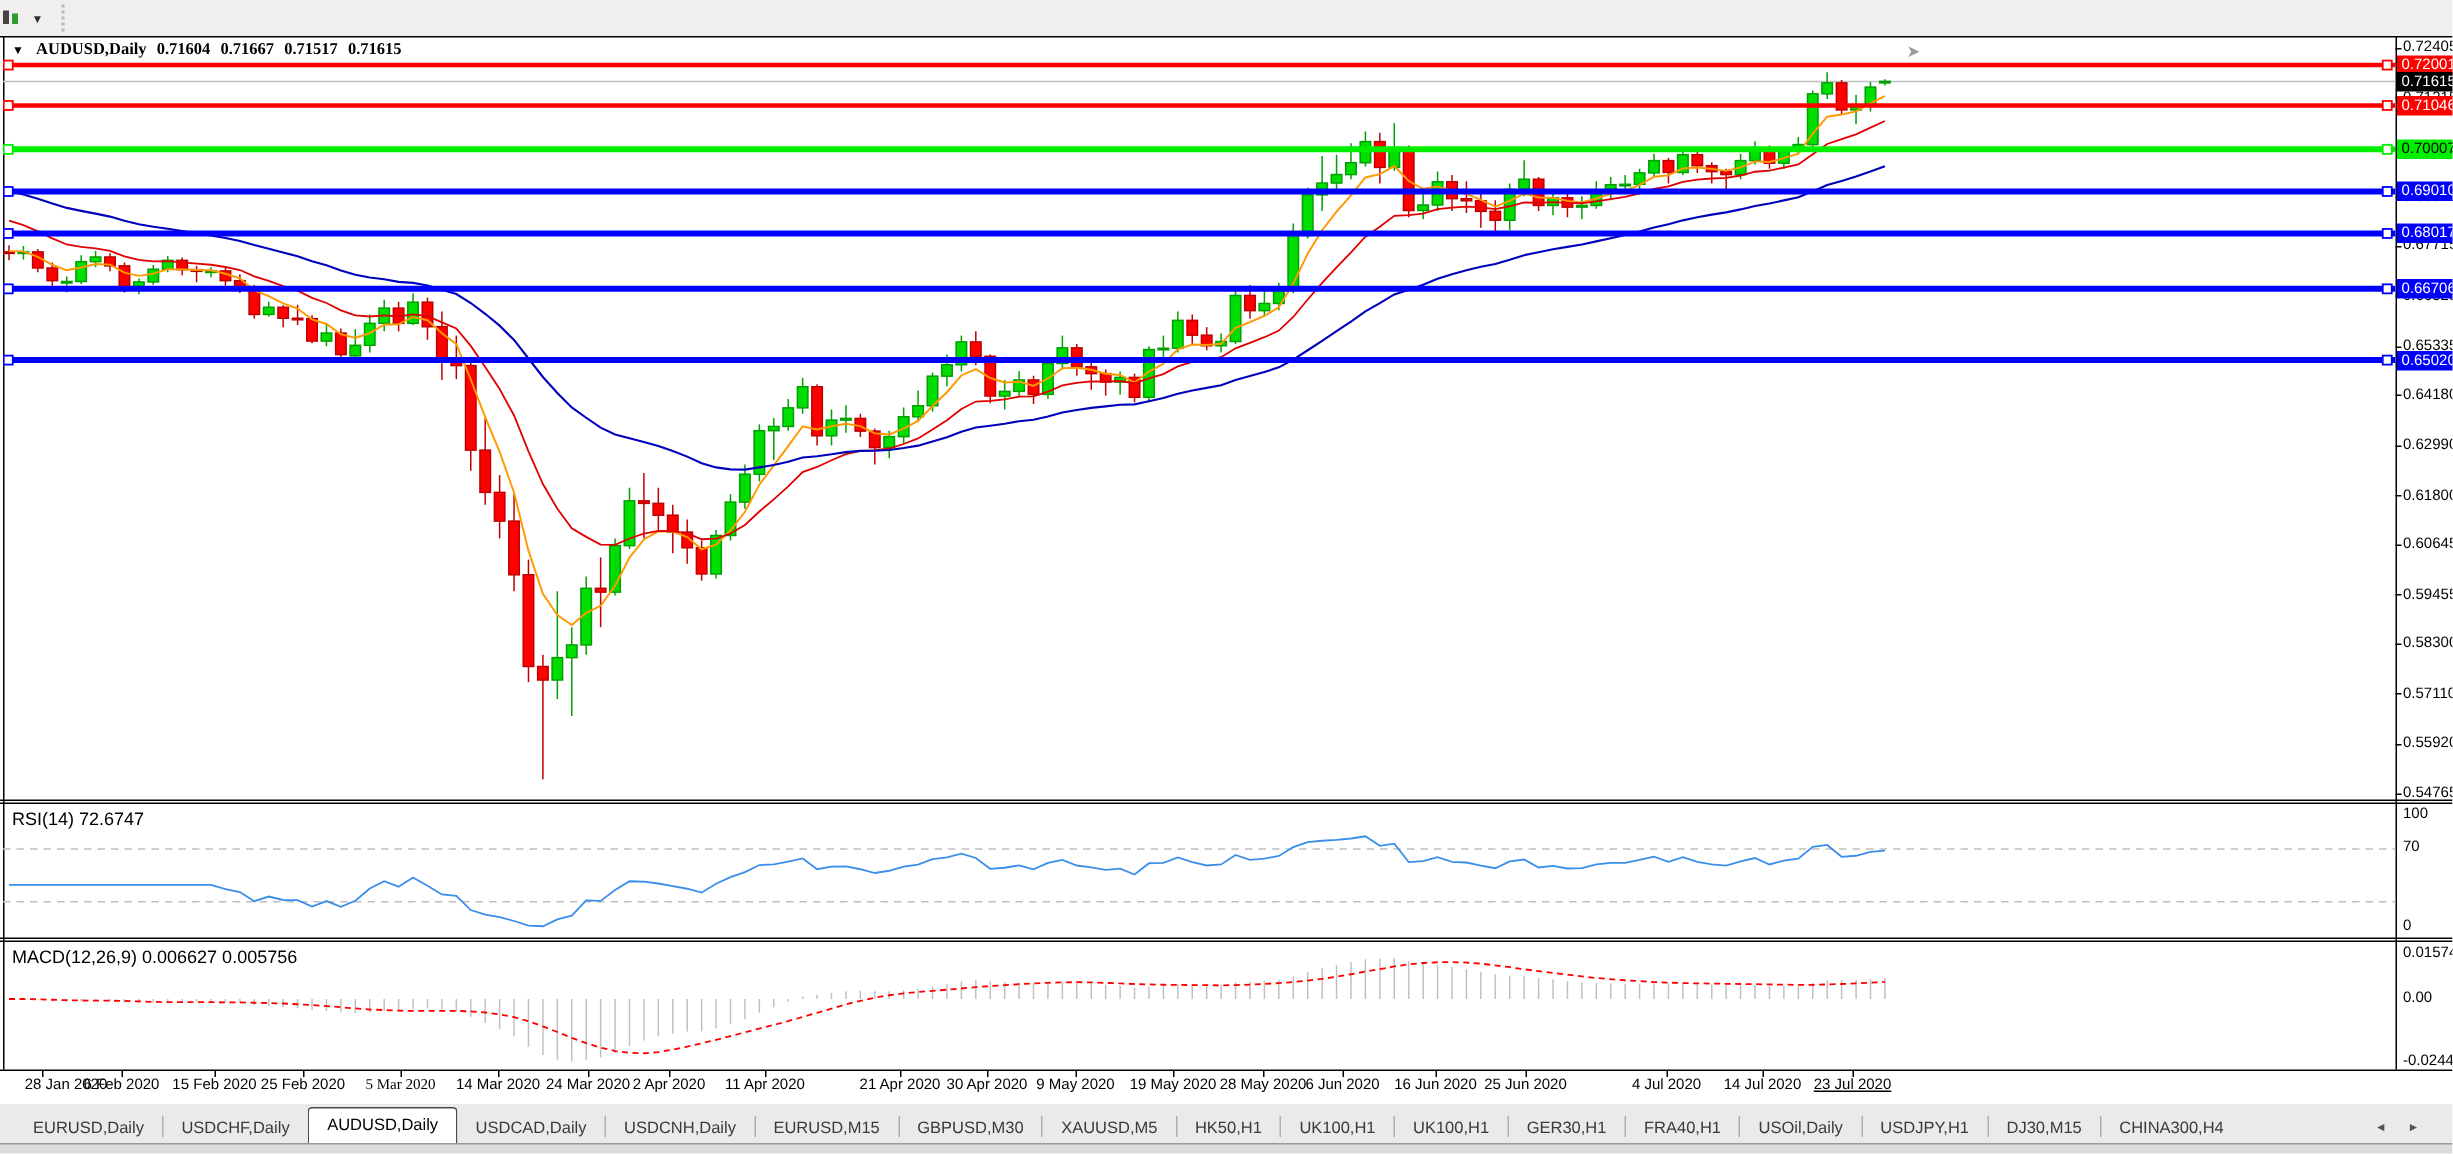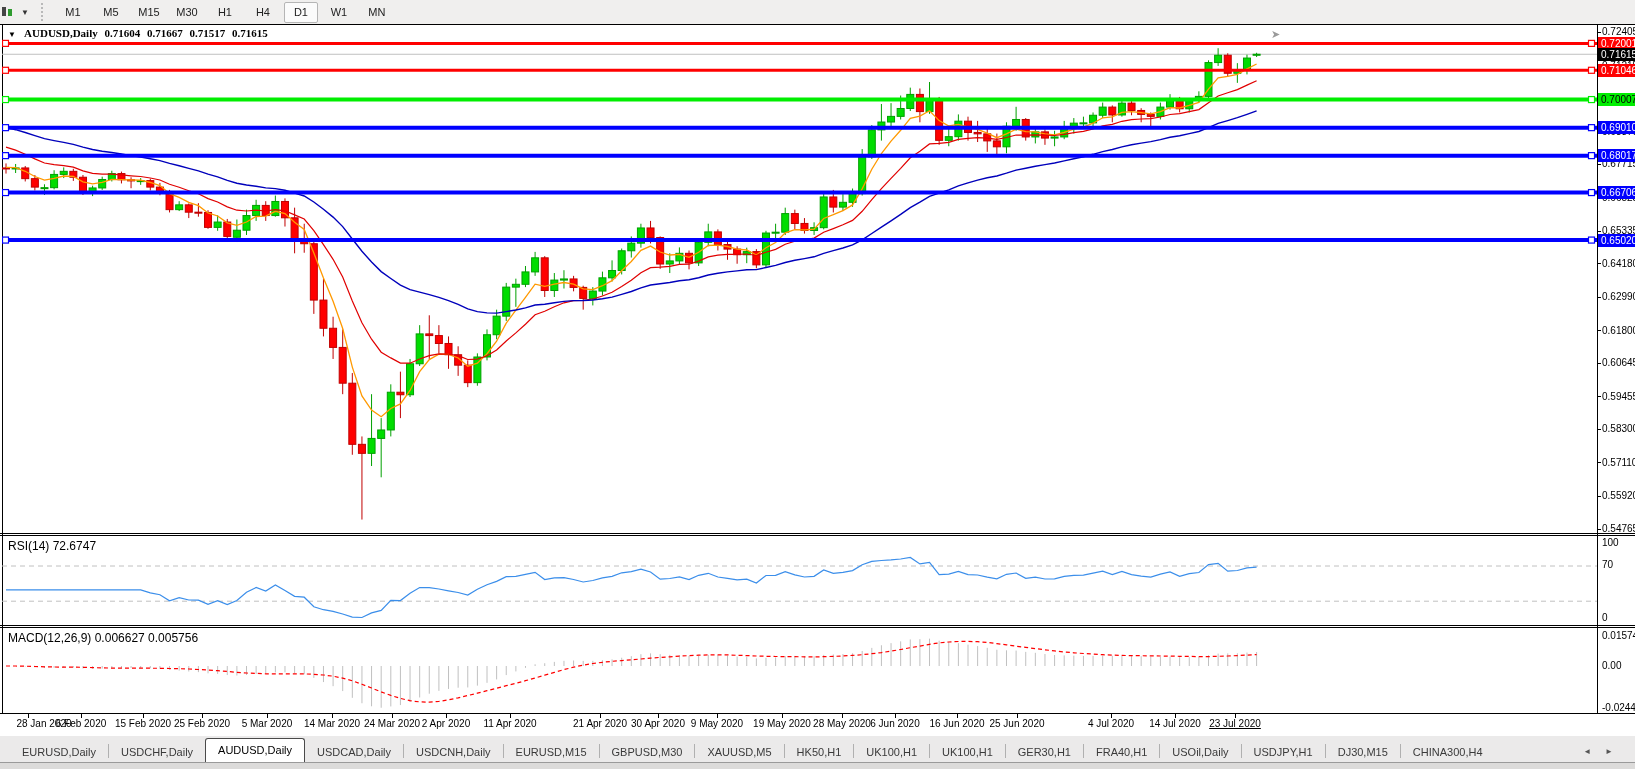--- a/index.html
+++ b/index.html
@@ -46,31 +46,20 @@
 </head>
 <body>
 
 <div id="toolbar">
   <div id="tool-icon">
       <div class="b1"></div>
       <div class="b2"></div>
     </div>
   <div class="caret">▼</div>
   <div id="grip"></div>
-  <div id="tf-buttons" style="display: flex;">
-      <div class="tfbtn">M1</div>
-      <div class="tfbtn">M5</div>
-      <div class="tfbtn">M15</div>
-      <div class="tfbtn">M30</div>
-      <div class="tfbtn">H1</div>
-      <div class="tfbtn">H4</div>
-      <div class="tfbtn active">D1</div>
-      <div class="tfbtn">W1</div>
-      <div class="tfbtn">MN</div>
-    </div>
 </div>
 
 <svg id="main-svg" style="left:2px;top:24px;z-index:10" width="1595" height="509">
     <line x1="0" y1="30.257936507936563" x2="1595" y2="30.257936507936563" stroke="#c0c0c0" stroke-width="1"></line>
     <line x1="4" y1="139.43452380952374" x2="4" y2="149.57738095238102" stroke="#c00000" stroke-width="1"></line>
     <rect x="0.5" y="143.94246031746036" width="7" height="1" fill="#ff0000" stroke="#c00000" stroke-width="1"></rect>
     <line x1="13.62" y1="139.99801587301573" x2="13.62" y2="149.0138888888887" stroke="#00a000" stroke-width="1"></line>
     <rect x="10.12" y="143.94246031746036" width="7" height="1" fill="#00dd00" stroke="#00a000" stroke-width="1"></rect>
     <line x1="23.24" y1="141.97023809523805" x2="23.24" y2="157.46626984126965" stroke="#c00000" stroke-width="1"></line>
     <rect x="19.74" y="143.94246031746036" width="7" height="10.70634920634896" fill="#ff0000" stroke="#c00000" stroke-width="1"></rect>
@@ -570,21 +559,21 @@
 <div id="date-axis">
     <div class="datetick" style="left: 28px;"></div>
     <div class="datelbl" style="left: 28px; padding-left: 32px;">28 Jan 2020</div>
     <div class="datetick" style="left: 81px;"></div>
     <div class="datelbl" style="left: 81px;">6 Feb 2020</div>
     <div class="datetick" style="left: 143px;"></div>
     <div class="datelbl" style="left: 143px;">15 Feb 2020</div>
     <div class="datetick" style="left: 202px;"></div>
     <div class="datelbl" style="left: 202px;">25 Feb 2020</div>
     <div class="datetick" style="left: 267px;"></div>
-    <div class="datelbl" style="left: 267px;">5 Mar 2020</div>
+    <div class="datelbl" style="left: 267px; font-family: Liberation Serif, serif;">5 Mar 2020</div>
     <div class="datetick" style="left: 332px;"></div>
     <div class="datelbl" style="left: 332px;">14 Mar 2020</div>
     <div class="datetick" style="left: 392px;"></div>
     <div class="datelbl" style="left: 392px;">24 Mar 2020</div>
     <div class="datetick" style="left: 446px;"></div>
     <div class="datelbl" style="left: 446px;">2 Apr 2020</div>
     <div class="datetick" style="left: 510px;"></div>
     <div class="datelbl" style="left: 510px;">11 Apr 2020</div>
     <div class="datetick" style="left: 600px;"></div>
     <div class="datelbl" style="left: 600px;">21 Apr 2020</div>

